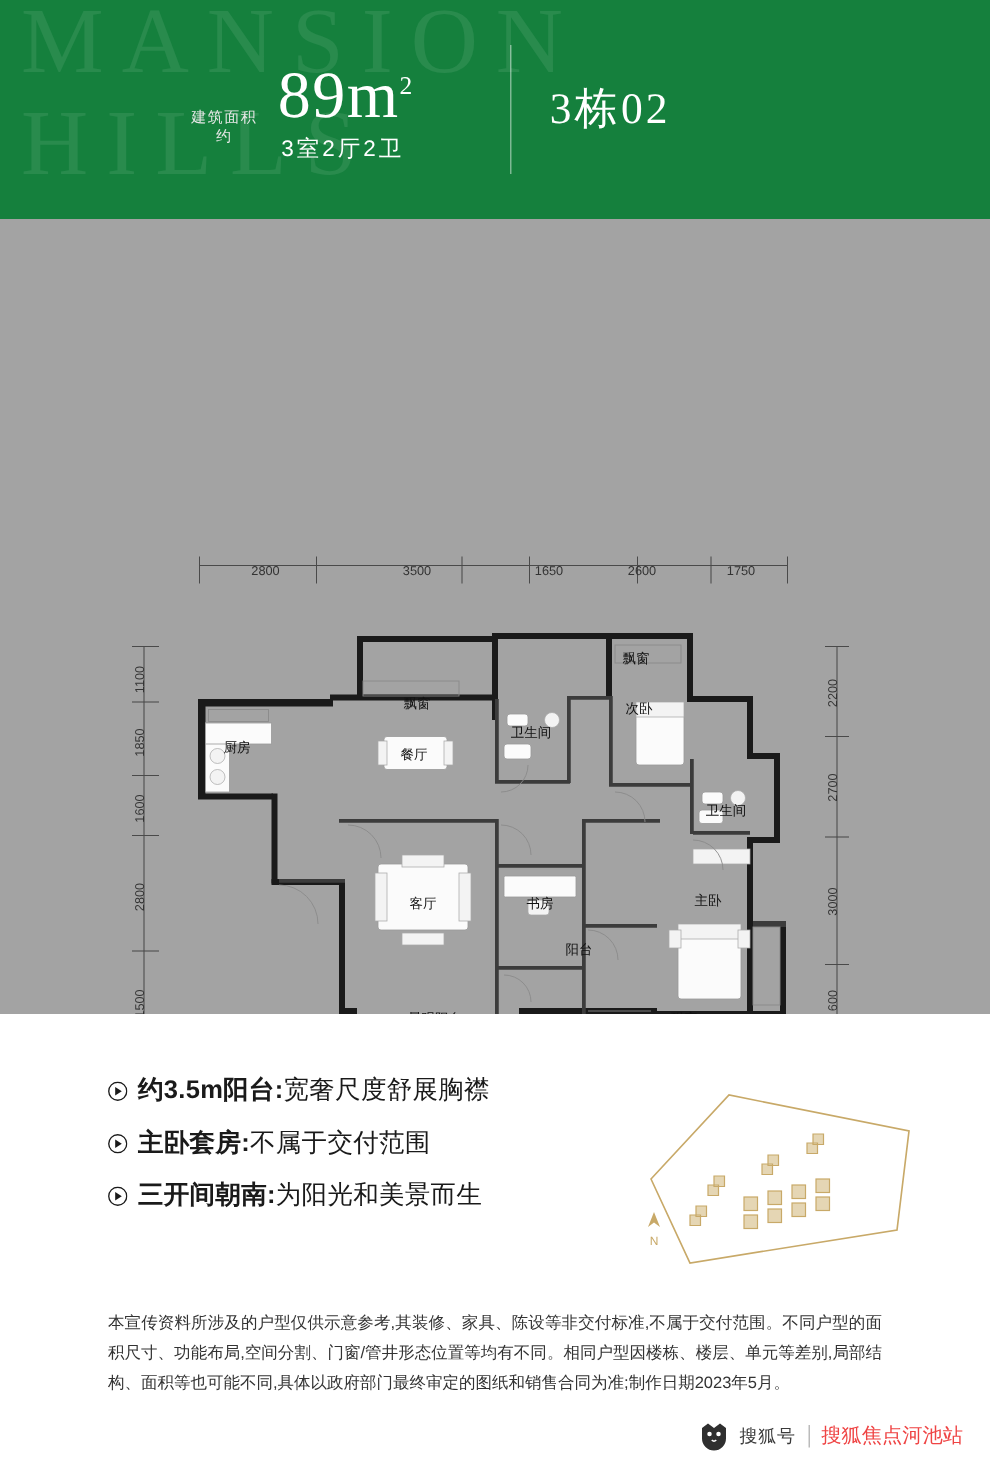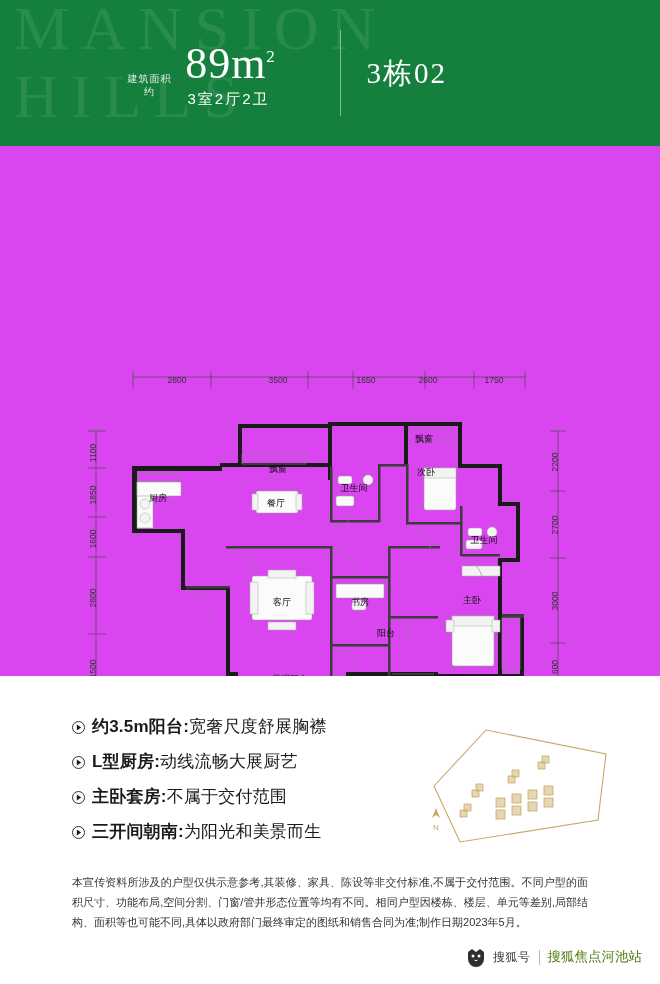--- a/index.html
+++ b/index.html
@@ -82,21 +82,21 @@
     line-height:43px;
     letter-spacing:2px;
     width:180px;
   }
   .bldg-block div{white-space:nowrap;}
 
   
   .plan-wrap{
     position:relative;
     width:660px;height:530px;
-    background:#d946ef;
+    background:#a3a3a3;
   }
   .plan-svg{position:absolute;left:0;top:0;}
 
   
   .features{
     position:absolute;
     left:72px;top:718px;
     width:300px;
   }
   .feature{
@@ -148,21 +148,21 @@
     display:inline-block;
   }
   .fl-text{font-size:12px;letter-spacing:0.5px;}
   .fl-sep{
     display:inline-block;
     width:1px;height:15px;
     background:#bbb;
     margin:0 8px;
     vertical-align:middle;
   }
-  .fl-sub{font-size:13.5px;color:#4d7c0f;}
+  .fl-sub{font-size:13.5px;color:#ef4444;}
 </style>
 </head>
 <body>
 
 <div class="header">
   <div class="watermark">MANSION
 HILLS</div>
   <div class="header-inner">
     <div class="area-block">
       <div class="area-prefix">建筑面积约</div>
@@ -400,29 +400,20 @@
 
 <div class="features">
   <div class="feature">
     <span class="marker">
       <svg width="13" height="13" viewBox="0 0 13 13">
           <circle cx="6.5" cy="6.5" r="6" fill="none" stroke="#1a1a1a" stroke-width="0.9"></circle>
           <path d="M4.8 3.6 L9.2 6.5 L4.8 9.4 Z" fill="#1a1a1a"></path>
         </svg>
     </span>
     <span class="ftxt"><b>约3.5m阳台:</b><span>宽奢尺度舒展胸襟</span></span>
-  </div>
-  <div class="feature">
-    <span class="marker">
-      <svg width="13" height="13" viewBox="0 0 13 13">
-          <circle cx="6.5" cy="6.5" r="6" fill="none" stroke="#1a1a1a" stroke-width="0.9"></circle>
-          <path d="M4.8 3.6 L9.2 6.5 L4.8 9.4 Z" fill="#1a1a1a"></path>
-        </svg>
-    </span>
-    <span class="ftxt"><b>L型厨房:</b><span>动线流畅大展厨艺</span></span>
   </div>
   <div class="feature">
     <span class="marker">
       <svg width="13" height="13" viewBox="0 0 13 13">
           <circle cx="6.5" cy="6.5" r="6" fill="none" stroke="#1a1a1a" stroke-width="0.9"></circle>
           <path d="M4.8 3.6 L9.2 6.5 L4.8 9.4 Z" fill="#1a1a1a"></path>
         </svg>
     </span>
     <span class="ftxt"><b>主卧套房:</b><span>不属于交付范围</span></span>
   </div>

